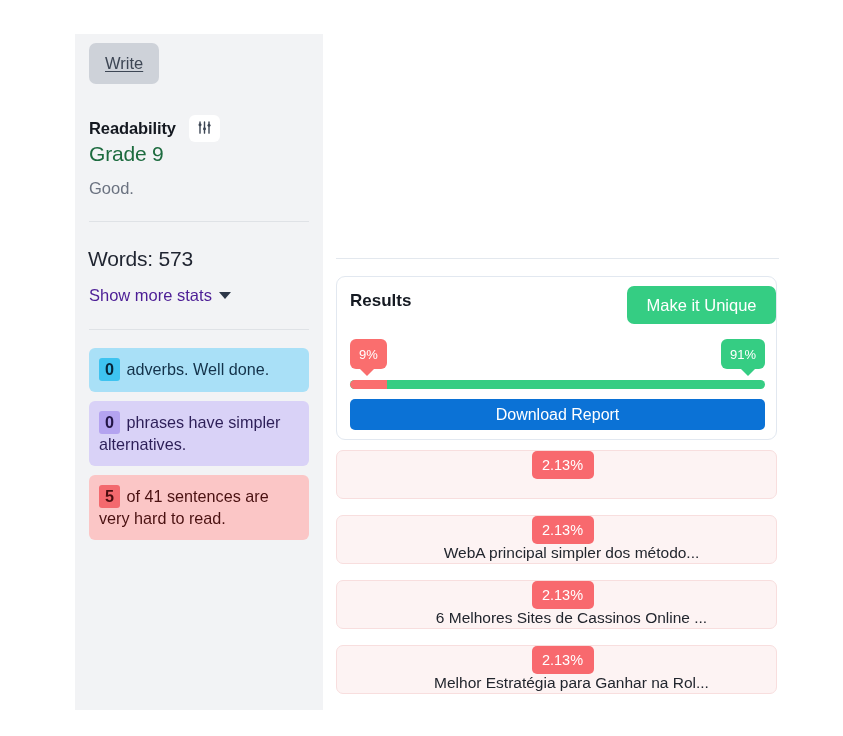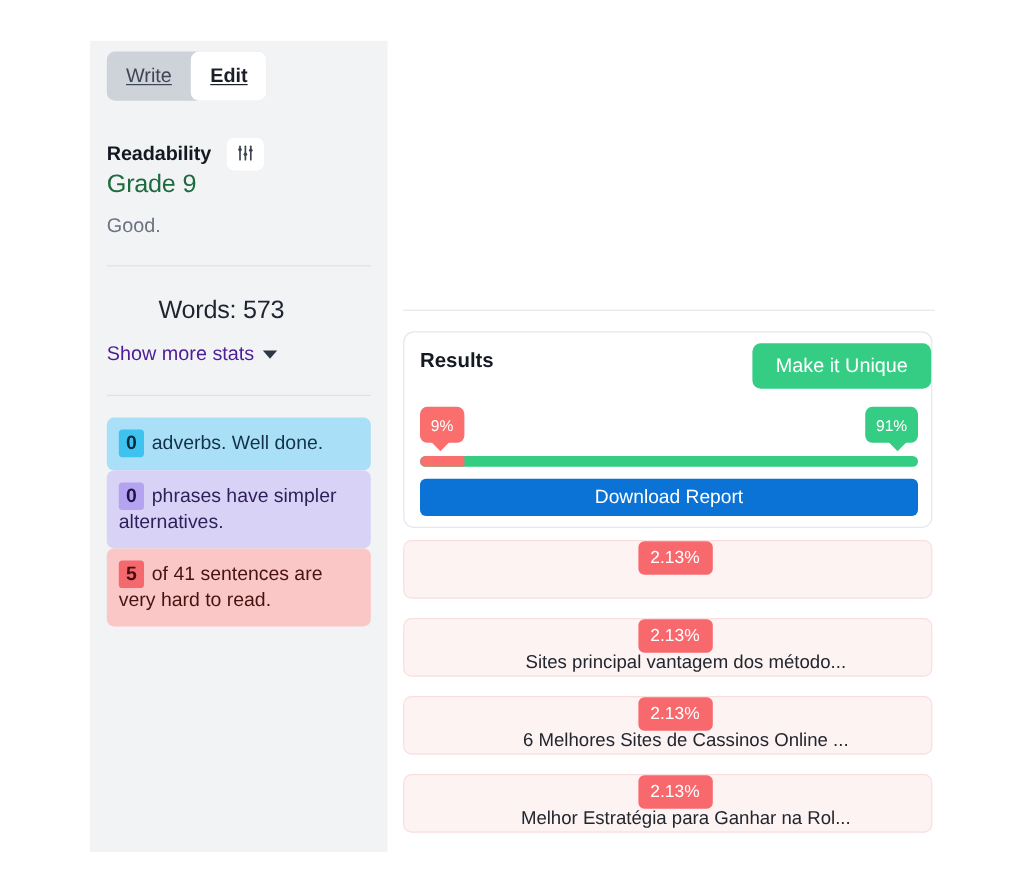--- a/index.html
+++ b/index.html
@@ -112,21 +112,20 @@
   .divider.d1 { top: 187px; }
   .divider.d2 { top: 295px; }
 
   .words {
     position: absolute;
     left: 13px;
     top: 213px;
     font-size: 21px;
     color: #1f2430;
     letter-spacing: -0.2px;
-    margin-left: 44px;
   }
   .show-more {
     position: absolute;
     left: 14px;
     top: 252px;
     font-size: 16.5px;
     color: #4c1d95;
     display: flex;
     align-items: center;
     gap: 7px;
@@ -142,20 +141,21 @@
 
   .stats-list {
     position: absolute;
     left: 14px;
     top: 314px;
     width: 220px;
   }
   .stat-card {
     border-radius: 6px;
     padding: 10px 10px 11px 10px;
+    margin-bottom: 9px;
     font-size: 16.2px;
     line-height: 1.3;
     box-sizing: border-box;
   }
   .stat-badge {
     display: inline-block;
     padding: 1px 6px;
     border-radius: 3px;
     font-weight: bold;
     margin-right: 2px;
@@ -329,21 +329,20 @@
     overflow: hidden;
   }
 </style>
 </head>
 <body>
 
 <div id="sidebar">
 
   <div class="tab-group">
     <div class="tab">Write</div>
-    <div class="tab active">Edit</div>
   </div>
 
   <div class="readability-row">
     <span class="readability-title">Readability</span>
     <button class="settings-btn">
       <span>
         <svg width="15" height="15" viewBox="0 0 16 16" fill="none" stroke="#3d4654" stroke-width="1.5" stroke-linecap="round">
           <line x1="3.2" y1="2" x2="3.2" y2="14"></line>
           <line x1="8" y1="2" x2="8" y2="14"></line>
           <line x1="12.8" y1="2" x2="12.8" y2="14"></line>
@@ -395,21 +394,21 @@
 
     <button class="download-btn">Download Report</button>
   </div>
 
   <div class="matches">
       <div class="match-item">
         <div class="match-pct">2.13%</div>
       </div>
       <div class="match-item">
         <div class="match-pct">2.13%</div>
-        <div class="match-text">Sites principal vantagem dos método...</div>
+        <div class="match-text">WebA principal simpler dos método...</div>
       </div>
       <div class="match-item">
         <div class="match-pct">2.13%</div>
         <div class="match-text">6 Melhores Sites de Cassinos Online ...</div>
       </div>
       <div class="match-item">
         <div class="match-pct">2.13%</div>
         <div class="match-text">Melhor Estratégia para Ganhar na Rol...</div>
       </div>
     </div>

